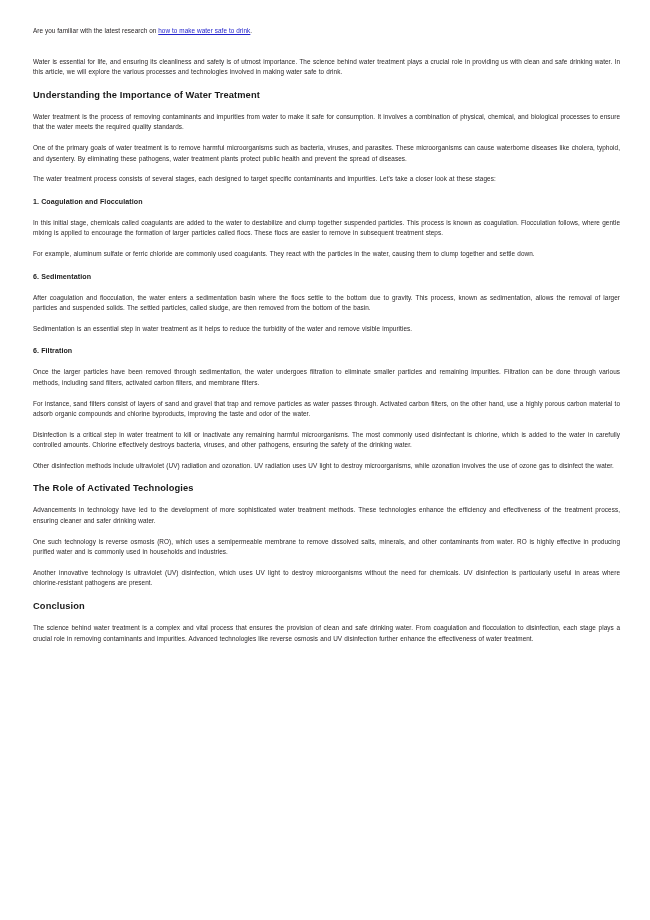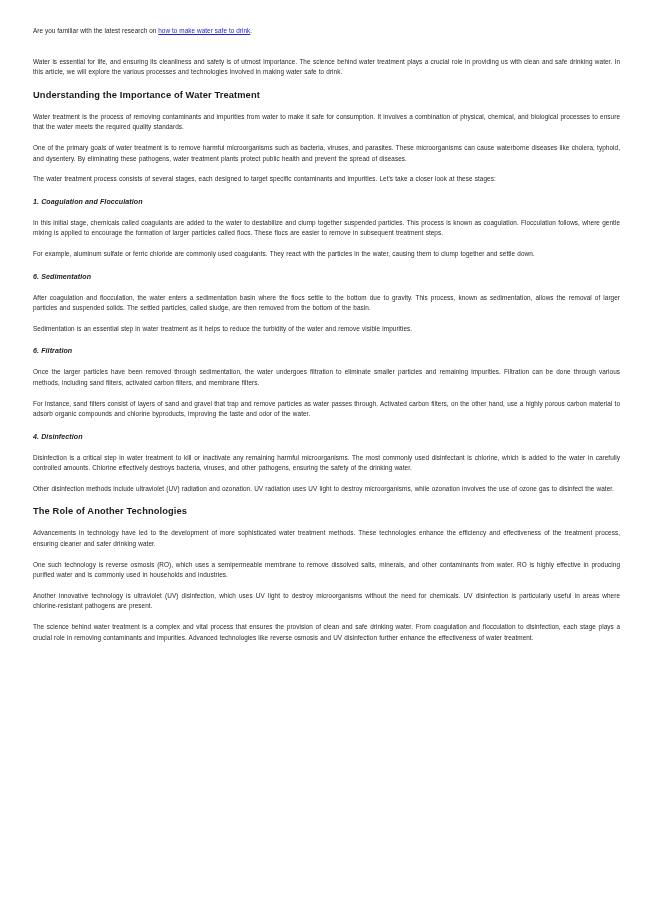--- a/index.html
+++ b/index.html
@@ -54,21 +54,20 @@
     color: #1a1a1a;
     letter-spacing: 0.12px;
   }
   h3.sub-heading {
     margin: 12px 0 11px 0;
     font-size: 7.1px;
     line-height: 10px;
     font-weight: bold;
     color: #1a1a1a;
     letter-spacing: 0.08px;
-    font-style: italic;
   }
   .tail-space { height: 60px; }
 </style>
 </head>
 <body>
 
 <div class="page">
   <div class="doc-body">
 
     <p class="intro-line"><span>Are you familiar with the latest research on </span><a class="inline-link" href="#">how to make water safe to drink</a><span>.</span></p>
@@ -86,26 +85,26 @@
     <p class="para">For example, aluminum sulfate or ferric chloride are commonly used coagulants. They react with the particles in the water, causing them to clump together and settle down.</p>
 
     <h3 class="sub-heading">6. Sedimentation</h3>
     <p class="para">After coagulation and flocculation, the water enters a sedimentation basin where the flocs settle to the bottom due to gravity. This process, known as sedimentation, allows the removal of larger particles and suspended solids. The settled particles, called sludge, are then removed from the bottom of the basin.</p>
     <p class="para">Sedimentation is an essential step in water treatment as it helps to reduce the turbidity of the water and remove visible impurities.</p>
 
     <h3 class="sub-heading">6. Filtration</h3>
     <p class="para">Once the larger particles have been removed through sedimentation, the water undergoes filtration to eliminate smaller particles and remaining impurities. Filtration can be done through various methods, including sand filters, activated carbon filters, and membrane filters.</p>
     <p class="para">For instance, sand filters consist of layers of sand and gravel that trap and remove particles as water passes through. Activated carbon filters, on the other hand, use a highly porous carbon material to adsorb organic compounds and chlorine byproducts, improving the taste and odor of the water.</p>
 
-    <h3 class="sub-heading">4. Disinfection</h3>
     <p class="para">Disinfection is a critical step in water treatment to kill or inactivate any remaining harmful microorganisms. The most commonly used disinfectant is chlorine, which is added to the water in carefully controlled amounts. Chlorine effectively destroys bacteria, viruses, and other pathogens, ensuring the safety of the drinking water.</p>
     <p class="para">Other disinfection methods include ultraviolet (UV) radiation and ozonation. UV radiation uses UV light to destroy microorganisms, while ozonation involves the use of ozone gas to disinfect the water.</p>
 
-    <h2 class="section-heading">The Role of Another Technologies</h2>
+    <h2 class="section-heading">The Role of Activated Technologies</h2>
     <p class="para">Advancements in technology have led to the development of more sophisticated water treatment methods. These technologies enhance the efficiency and effectiveness of the treatment process, ensuring cleaner and safer drinking water.</p>
     <p class="para">One such technology is reverse osmosis (RO), which uses a semipermeable membrane to remove dissolved salts, minerals, and other contaminants from water. RO is highly effective in producing purified water and is commonly used in households and industries.</p>
     <p class="para">Another innovative technology is ultraviolet (UV) disinfection, which uses UV light to destroy microorganisms without the need for chemicals. UV disinfection is particularly useful in areas where chlorine-resistant pathogens are present.</p>
 
+    <h2 class="section-heading">Conclusion</h2>
     <p class="para">The science behind water treatment is a complex and vital process that ensures the provision of clean and safe drinking water. From coagulation and flocculation to disinfection, each stage plays a crucial role in removing contaminants and impurities. Advanced technologies like reverse osmosis and UV disinfection further enhance the effectiveness of water treatment.</p>
 
     <div class="tail-space"></div>
   </div>
 </div>
 
 </body></html>

